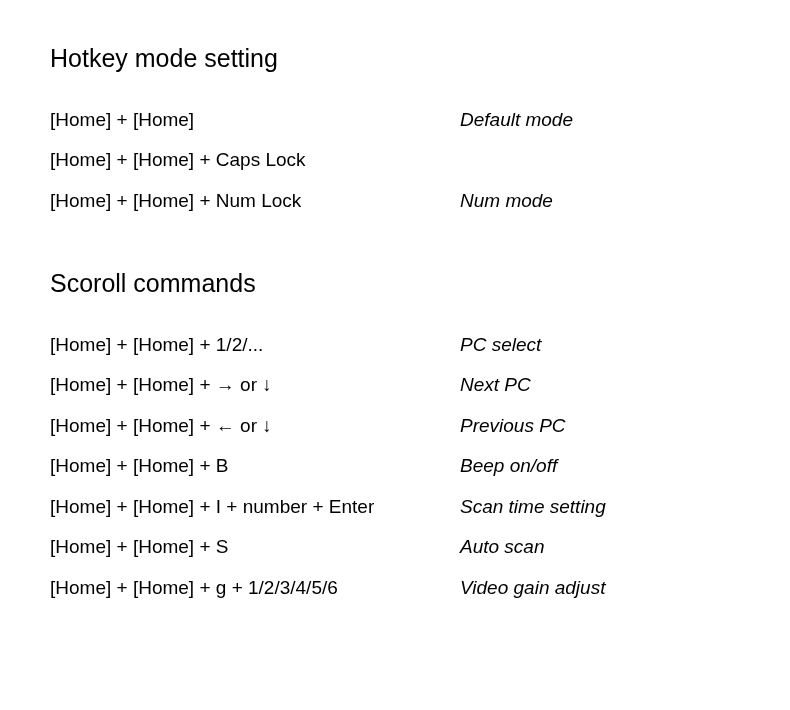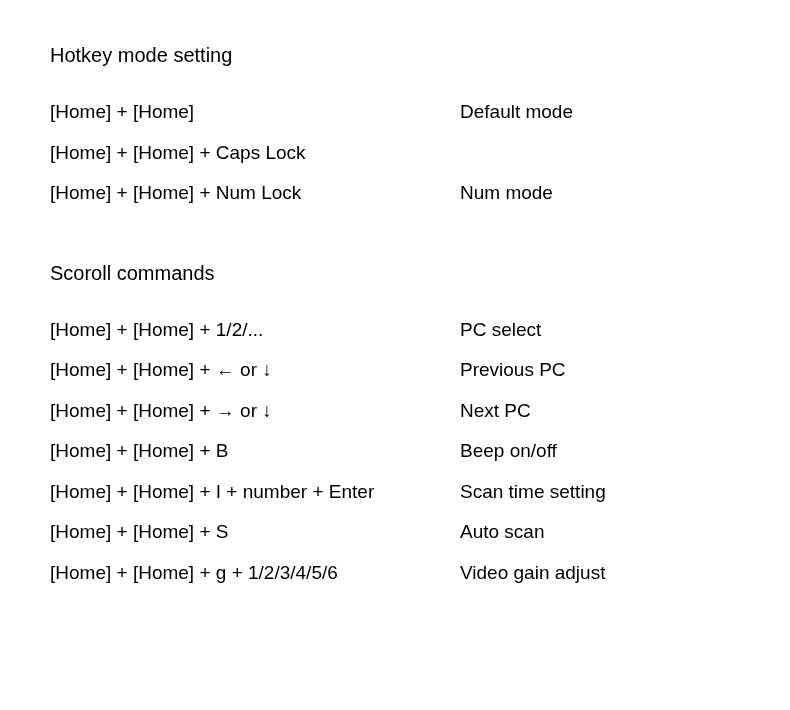--- a/index.html
+++ b/index.html
@@ -16,33 +16,34 @@
       padding: 40px 50px;
       font-size: 19px;
       line-height: 1.5;
     }
     .section {
       margin-bottom: 50px;
     }
     .section-title {
       font-weight: 400;
       margin-bottom: 28px;
-      font-size: 20px;
+      font-size: 25px;
     }
     .row {
       display: flex;
       margin-bottom: 12px;
       align-items: flex-end;
     }
     .col-left {
       width: 410px;
       flex-shrink: 0;
     }
     .col-right {
       flex: 1;
+      font-style: italic;
     }
   </style>
 </head>
 <body>
 
 <div class="section">
   <div class="section-title">Hotkey mode setting</div>
   <div class="row">
     <div class="col-left">[Home] + [Home]</div>
     <div class="col-right">Default mode</div>
@@ -56,26 +57,26 @@
   </div>
 </div>
 
 <div class="section">
   <div class="section-title">Scoroll commands</div>
   <div class="row">
     <div class="col-left">[Home] + [Home] + 1/2/...</div>
     <div class="col-right">PC select</div>
   </div>
   <div class="row">
+    <div class="col-left">[Home] + [Home] + → or ↓</div>
+    <div class="col-right">Next PC</div>
+  </div>
+  <div class="row">
     <div class="col-left">[Home] + [Home] + ← or ↓</div>
     <div class="col-right">Previous PC</div>
-  </div>
-  <div class="row">
-    <div class="col-left">[Home] + [Home] + → or ↓</div>
-    <div class="col-right">Next PC</div>
   </div>
   <div class="row">
     <div class="col-left">[Home] + [Home] + B</div>
     <div class="col-right">Beep on/off</div>
   </div>
   <div class="row">
     <div class="col-left">[Home] + [Home] + I + number + Enter</div>
     <div class="col-right">Scan time setting</div>
   </div>
   <div class="row">

